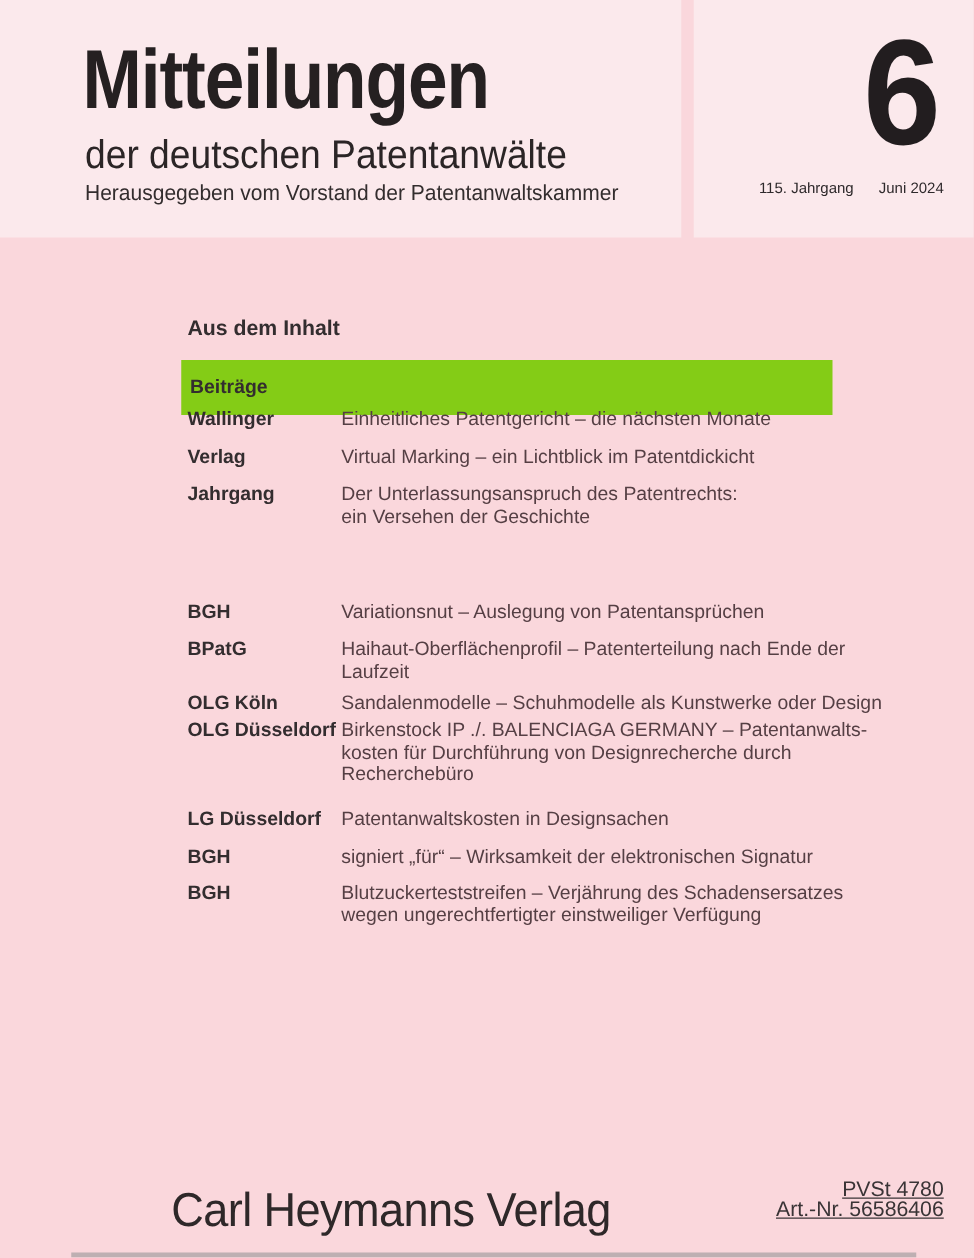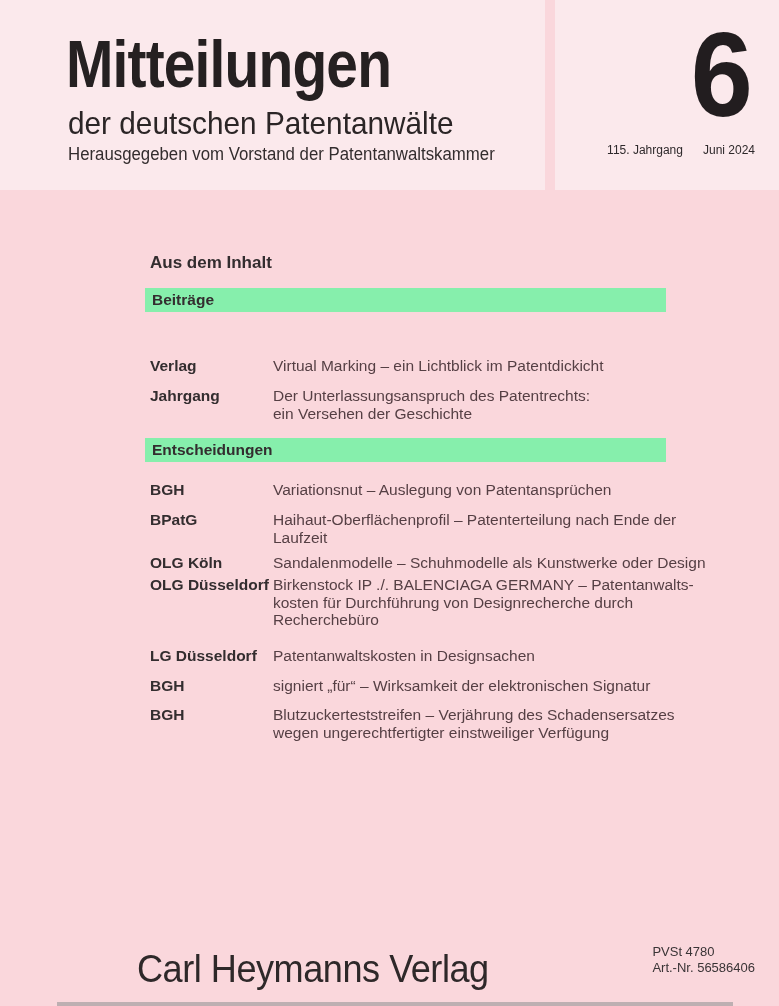--- a/index.html
+++ b/index.html
@@ -54,22 +54,22 @@
     font-size: 12px; color: #2e292b; white-space: nowrap;
   }
   .issue-meta .volume { margin-right: 20px; }
 
   
   .inhalt-heading {
     position: absolute; left: 150px; top: 253px;
     font-size: 17px; font-weight: 700; color: #332d2f;
   }
   .section-bar {
-    position: absolute; left: 145px; width: 521px; height: 24px;
-    background: #86efac;
+    position: absolute; left: 145px; width: 521px; height: 44px;
+    background: #84cc16;
     display: flex; align-items: center;
   }
   .section-bar.beitraege { top: 288px; }
   .section-bar.entscheidungen { top: 438px; }
   .section-bar .bar-label {
     padding-left: 7px;
     font-size: 15.5px; font-weight: 700; color: #332d2f;
   }
   .toc-row {
     position: absolute; left: 150px;
@@ -93,21 +93,21 @@
   
   .footer-publisher {
     position: absolute; left: 137px; top: 948px;
     font-size: 38px; font-weight: 400; color: #2e2829;
     letter-spacing: -0.5px;
     transform: scaleX(0.95); transform-origin: 0 0;
     white-space: nowrap;
   }
   .footer-meta {
     position: absolute; right: 24px; top: 944px;
-    font-size: 13px; line-height: 16px; color: #3a3436;
+    text-align: right; font-size: 17px; line-height: 16px; color: #3a3436; text-decoration: underline;
   }
   .bottom-strip {
     position: absolute; left: 57px; bottom: 0;
     width: 676px; height: 4px;
     background: #a9a1a4; opacity: 0.75;
   }
 </style>
 </head>
 <body>
 
@@ -124,33 +124,34 @@
       <span class="volume">115. Jahrgang</span><span class="date">Juni 2024</span>
     </div>
   </div>
 
   <div class="inhalt-heading">Aus dem Inhalt</div>
 
   <div class="section-bar beitraege">
     <span class="bar-label">Beiträge</span>
   </div>
 
+  <div class="toc-row row-0">
+    <span class="toc-source">Wallinger</span>
+    <span class="toc-title">Einheitliches Patentgericht – die nächsten Monate</span>
+  </div>
   <div class="toc-row row-1">
     <span class="toc-source">Verlag</span>
     <span class="toc-title">Virtual Marking – ein Lichtblick im Patentdickicht</span>
   </div>
   <div class="toc-row row-2">
     <span class="toc-source">Jahrgang</span>
     <span class="toc-title">Der Unterlassungsanspruch des Patentrechts:
 ein Versehen der Geschichte</span>
   </div>
 
-  <div class="section-bar entscheidungen">
-    <span class="bar-label">Entscheidungen</span>
-  </div>
 
   <div class="toc-row row-3">
     <span class="toc-source">BGH</span>
     <span class="toc-title">Variationsnut – Auslegung von Patentansprüchen</span>
   </div>
   <div class="toc-row row-4">
     <span class="toc-source">BPatG</span>
     <span class="toc-title">Haihaut-Oberflächenprofil – Patenterteilung nach Ende der
 Laufzeit</span>
   </div>

